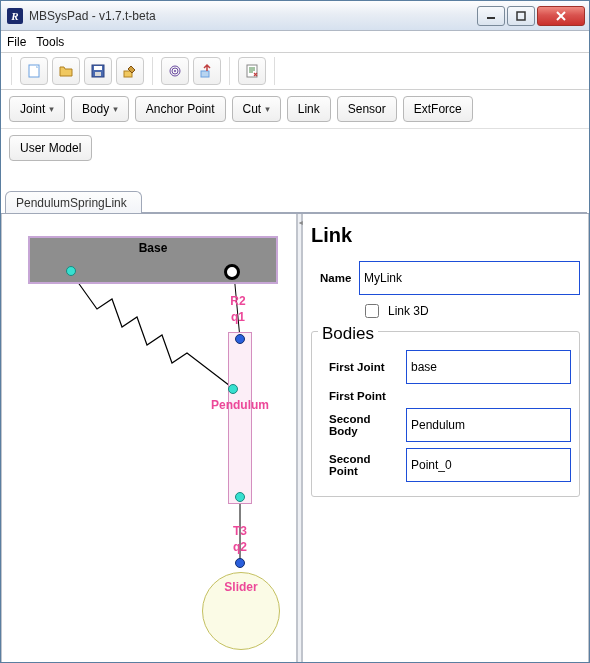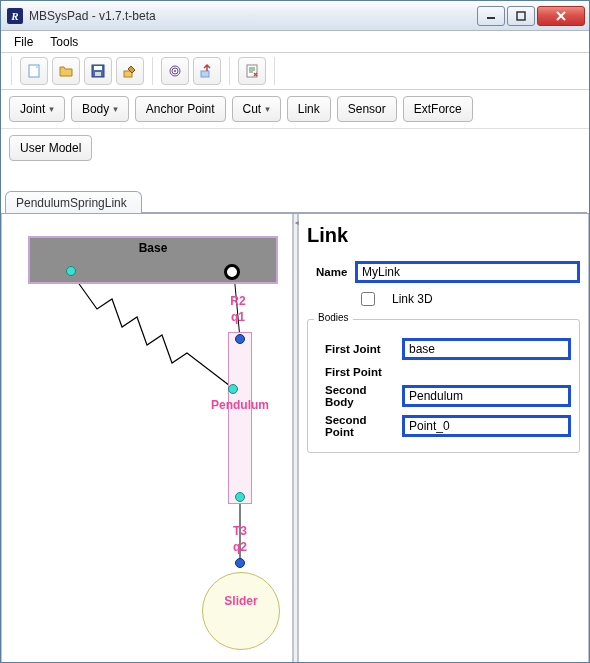--- a/index.html
+++ b/index.html
@@ -57,21 +57,21 @@
   .winbtn svg { display: block; }
 
   .menubar {
     height: 22px;
     display: flex;
     align-items: center;
     padding: 0 6px;
     gap: 10px;
     border-bottom: 1px solid #d0d0d0;
   }
-  .menubar span { cursor: default; margin-left: 7px; }
+  .menubar span { cursor: default; }
 
   .toolbar {
     padding: 4px 6px;
     border-bottom: 1px solid #d0d0d0;
     display: flex;
     gap: 4px;
   }
   .tbtn {
     width: 28px; height: 28px;
     border: 1px solid #ccc;
@@ -179,43 +179,43 @@
   .proprow {
     display: flex;
     align-items: center;
     margin: 6px 0;
     gap: 8px;
   }
   .proprow .lbl { width: 78px; font-weight: bold; font-size: 11.5px; padding-left: 9px; }
   .proprow input[type=text] {
     flex: 1;
     height: 20px;
-    border: 3px solid #1d4ed8;
-    background: #fff;
-    font-size: 12px;
-    padding: 8px 4px;
+    border: 1px solid #1d4ed8;
+    background: #fff;
+    font-size: 12px;
+    padding: 16px 4px;
   }
   .chkrow {
-    display: flex; align-items: center; gap: 14px;
+    display: flex; align-items: center; gap: 6px;
     margin: 4px 0 10px 50px;
   }
   .chkrow input { width: 14px; height: 14px; }
   .fieldset {
     border: 1px solid #c8c8c8;
     border-radius: 3px;
     padding: 12px 8px 8px;
     position: relative;
     margin-top: 8px;
   }
   .fieldset .legend {
     position: absolute;
     top: -8px; left: 6px;
     background: #fff;
     padding: 0 4px;
-    font-size: 10px;
+    font-size: 17px;
   }
 
   
   .canvas {
     position: relative;
     width: 100%;
     height: 100%;
     background: #fff;
   }
 
@@ -443,21 +443,21 @@
 
       <div class="clabel" style="left:202px; top:184px; width:72px;">Pendulum</div>
 
       <div class="clabel" style="left:224px; top:310px; width:28px;">T3</div>
       <div class="clabel" style="left:224px; top:326px; width:28px;">q2</div>
 
       <div class="dot blue" style="left:233px; top:344px;"></div>
 
       <div class="slider-circ"></div>
 
-      <div class="clabel" style="left:214px; top:380px; width:50px;">Slider</div>
+      <div class="clabel" style="left:214px; top:366px; width:50px;">Slider</div>
 
     </div>
   </div>
 
   <div class="splitter"></div>
 
   <div class="propanel">
     <div class="propcontent">
       <h2>Link</h2>
 

